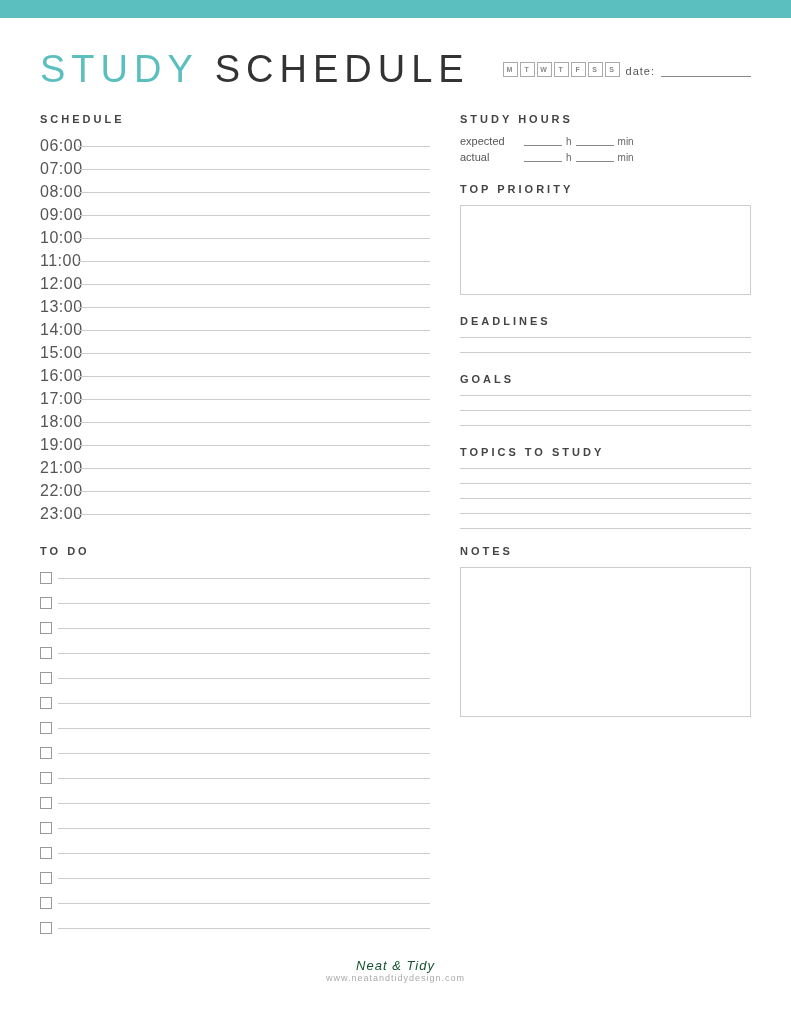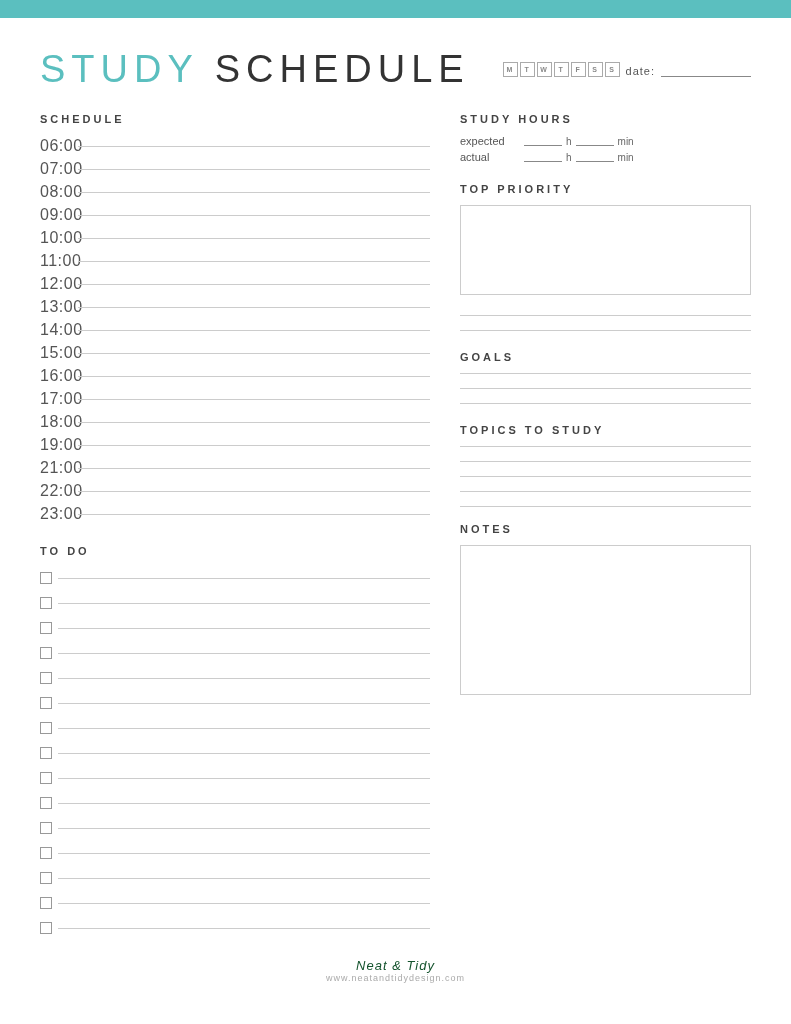--- a/index.html
+++ b/index.html
@@ -384,20 +384,21 @@
           <span class="hours-unit">min</span>
         </div>
       </div>
 
       <div class="top-priority-section">
         <div class="section-title">TOP PRIORITY</div>
         <div class="priority-box"></div>
       </div>
 
       <div class="deadlines-section">
+        <div class="section-title">DEADLINES</div>
         <div id="deadlines-lines-container">
             <div class="simple-line"></div>
             <div class="simple-line"></div>
           </div>
       </div>
 
       <div class="goals-section">
         <div class="section-title">GOALS</div>
         <div id="goals-lines-container">
             <div class="simple-line"></div>

